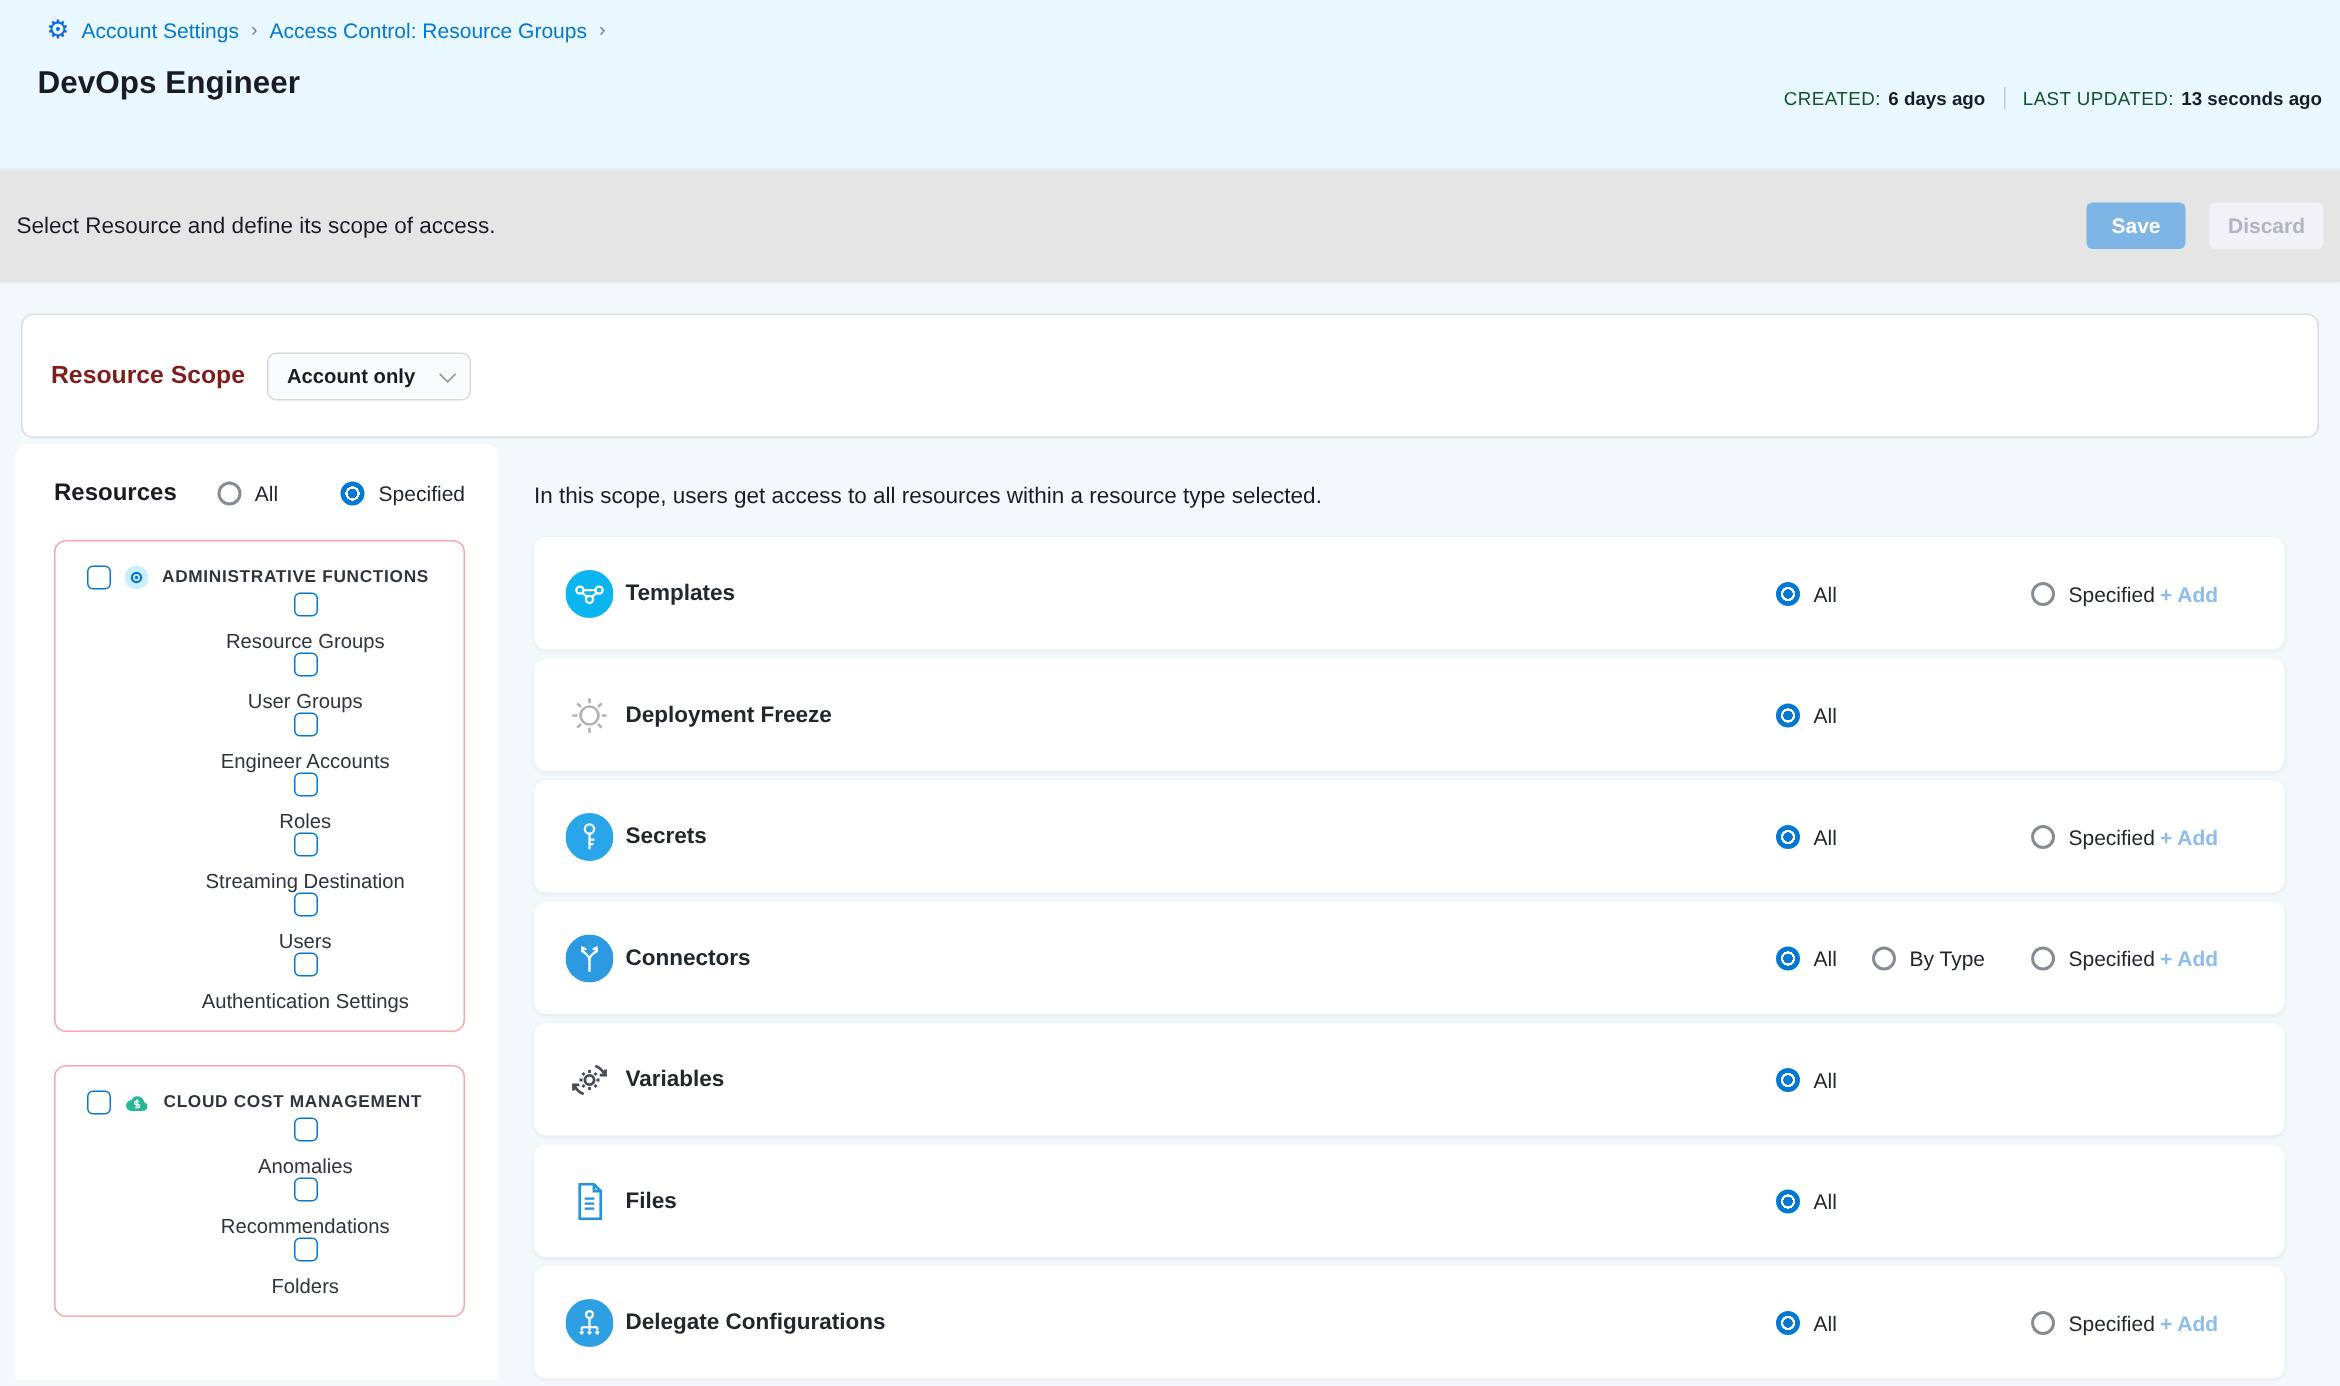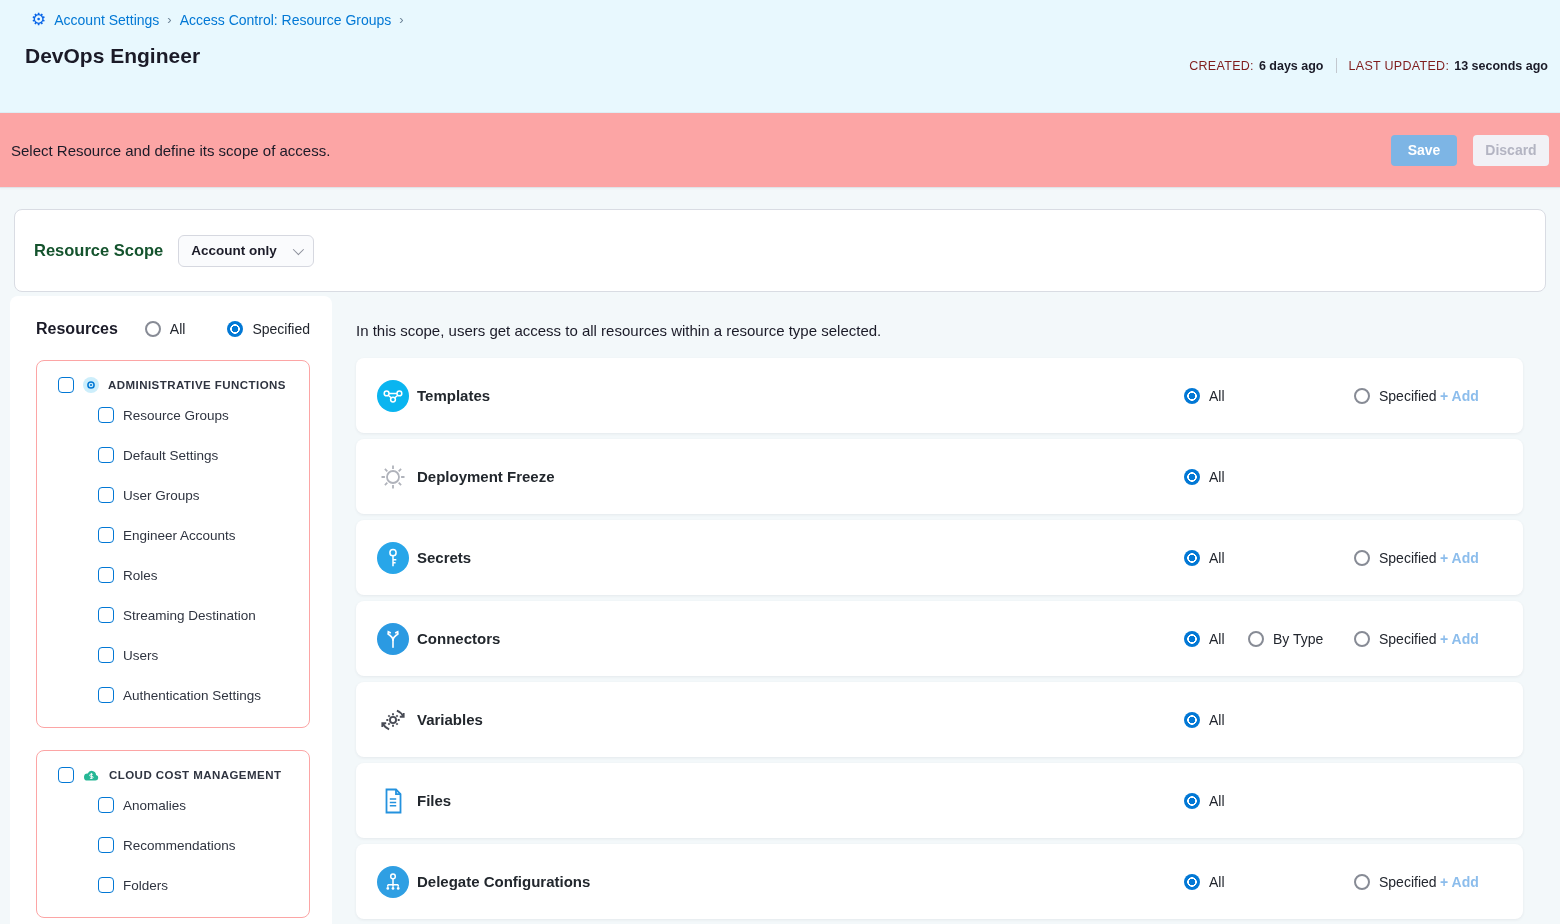--- a/index.html
+++ b/index.html
@@ -7,58 +7,58 @@
     font-family:"Liberation Sans", sans-serif; background:#f3f8fa; color:#22262e; }
 
   
   .page-header { background:#e8f8fe; height:113px; position:relative; border-bottom:1px solid #ddeef5; }
   .breadcrumb { display:flex; align-items:center; gap:6px; padding:11px 0 0 31px; font-size:14px; }
   .breadcrumb .crumb { color:#0278d5; font-weight:500; cursor:pointer; }
   .breadcrumb .sep { color:#6c8296; font-size:13px; margin:0 2px; }
   .gear-glyph { color:#0a66e8; font-size:17px; line-height:1; margin-right:2px; }
   .page-title { font-size:21px; font-weight:700; color:#1b1b28; margin:16px 0 0 25px; }
   .header-meta { position:absolute; right:12px; top:58px; display:flex; align-items:center; font-size:12.5px; }
-  .meta-label { color:#7f1d1d; letter-spacing:.3px; }
+  .meta-label { color:#14532d; letter-spacing:.3px; }
   .meta-value { color:#1b1b28; font-weight:600; margin-left:5px; }
   .meta-divider { width:1px; height:15px; background:#c3c8cf; margin:0 12px; }
 
   
-  .toolbar { background:#fca5a5; height:75px; display:flex; align-items:center; position:relative;
+  .toolbar { background:#e5e5e5; height:75px; display:flex; align-items:center; position:relative;
     border-bottom:1px solid #e0e3e8; box-shadow:0 1px 2px rgba(40,41,61,.04); }
   .toolbar-text { margin-left:11px; font-size:15px; color:#1b1b28; }
   .toolbar-buttons { position:absolute; right:11px; display:flex; gap:16px; }
   .btn { border:none; border-radius:4px; font-size:14px; font-weight:700; height:31px; cursor:pointer;
     font-family:"Liberation Sans", sans-serif; }
   .btn-save { background:#7db5e5; color:#fff; width:66px; }
   .btn-discard { background:#f1f1f6; color:#b3b4c2; width:76px; }
 
   
   .content { padding-top:21px; }
   .scope-card { background:#fff; border:1px solid #d9dce3; border-radius:8px; margin:0 14px; height:83px;
     display:flex; align-items:center; }
-  .scope-label { font-size:16.5px; font-weight:700; color:#14532d; margin-left:19px; }
+  .scope-label { font-size:16.5px; font-weight:700; color:#7f1d1d; margin-left:19px; }
   .scope-select { margin-left:15px; height:32px; min-width:132px; background:#fafbfd; border:1px solid #d6d8e0;
     border-radius:6px; display:flex; align-items:center; padding:0 12px; cursor:pointer; }
   .scope-select-value { font-size:13.5px; font-weight:600; color:#1b1b28; }
   .chev { width:8px; height:8px; border-right:1.6px solid #8b8f9b; border-bottom:1.6px solid #8b8f9b;
     transform:rotate(45deg) translateY(-2px); margin-left:16px; }
 
   .columns { display:flex; align-items:flex-start; margin-top:4px; }
 
   
   .sidebar { width:322px; margin-left:10px; background:#fff; border-radius:8px 8px 0 0; min-height:624px;
     flex:none; padding-bottom:20px; }
   .sidebar-head { display:flex; align-items:center; padding:24px 22px 0 26px; }
   .sidebar-title { font-size:16px; font-weight:700; color:#1b1b28; }
   .sidebar-radios { margin-left:auto; display:flex; gap:18px; }
   .side-card { border:1px solid #fca5a5; border-radius:8px; background:#fff; margin:22px 22px 16px 26px; padding-bottom:12px; }
   .side-card-head { display:flex; align-items:center; gap:9px; padding:16px 10px 2px 21px; }
   .cat-label { font-size:11.5px; font-weight:600; letter-spacing:.45px; color:#2f3440; }
   .cat-icon svg { display:block; }
-  .side-item { display:flex; align-items:center; gap:9px; height:40px; padding-left:61px; cursor:pointer; }
+  .side-item { display:flex; align-items:center; gap:9px; height:40px; padding-left:61px; cursor:pointer;flex-direction:column; }
   .item-label { font-size:13.5px; color:#2f3440; }
 
   
   .checkbox { width:16px; height:16px; border:1.8px solid #0278d5; border-radius:4px; background:#fff;
     flex:none; cursor:pointer; }
   .radio { width:16px; height:16px; border-radius:50%; border:2px solid #878b95; background:#fff; flex:none; cursor:pointer; }
   .radio.sel { border:none;
     background:radial-gradient(circle, #0278d5 0 3.1px, #fff 3.2px 4.7px, #0278d5 4.8px 100%); }
   .opt { display:flex; align-items:center; gap:9px; cursor:pointer;padding-left:24px; }
   .opt-label { font-size:14px; color:#22262e; }
@@ -143,24 +143,20 @@
                 </svg>
               </span>
       <span class="cat-label">ADMINISTRATIVE FUNCTIONS</span>
     </div>
     <div class="side-items">
   <div class="side-item">
     <span class="checkbox"></span>
     <span class="item-label">Resource Groups</span>
   </div>
 
-  <div class="side-item">
-    <span class="checkbox"></span>
-    <span class="item-label">Default Settings</span>
-  </div>
 
   <div class="side-item">
     <span class="checkbox"></span>
     <span class="item-label">User Groups</span>
   </div>
 
   <div class="side-item">
     <span class="checkbox"></span>
     <span class="item-label">Engineer Accounts</span>
   </div>

